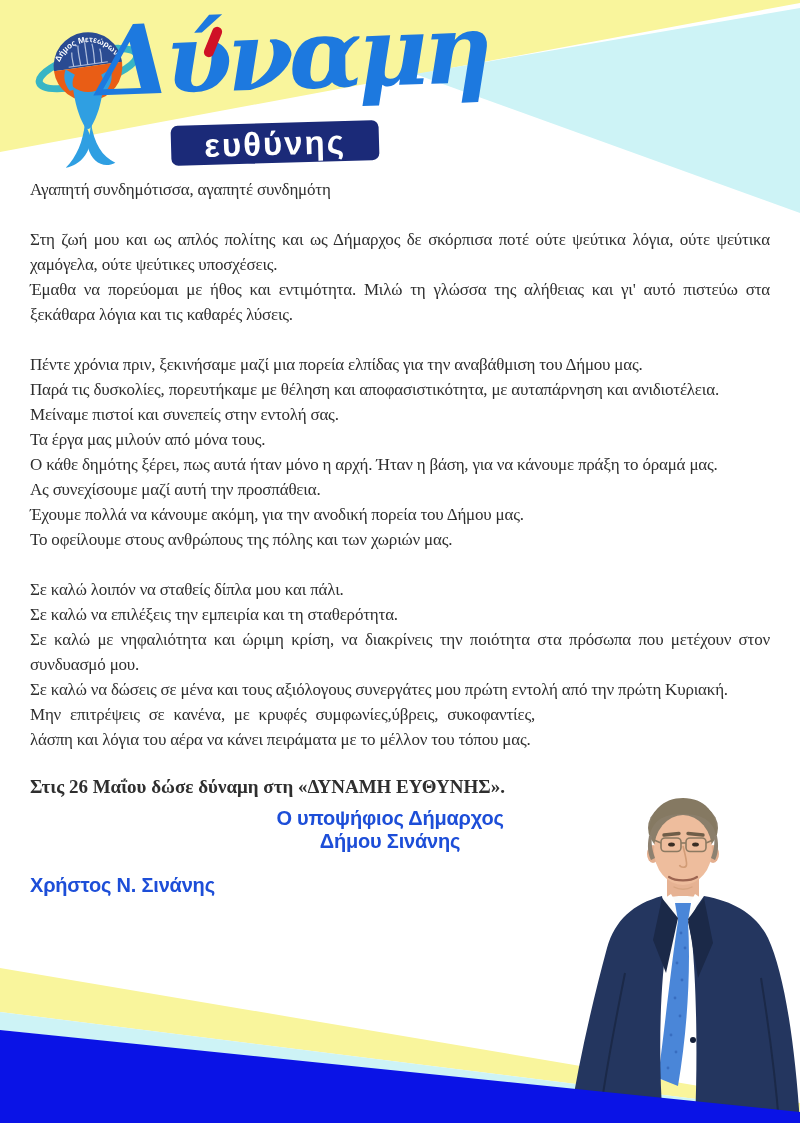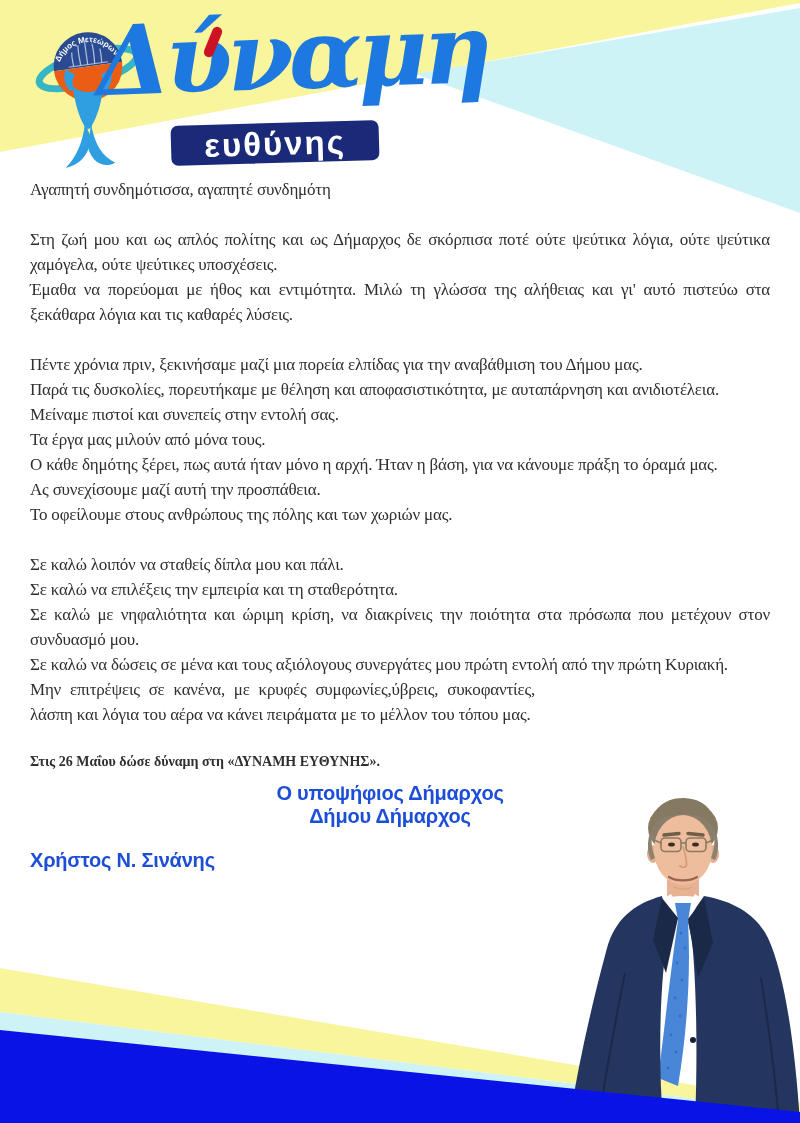--- a/index.html
+++ b/index.html
@@ -38,21 +38,21 @@
   
   .letter{
     position:absolute;left:30px;top:177px;width:740px;z-index:2;
     font-size:17px;line-height:25px;color:#2f2f2f;letter-spacing:-0.2px;
   }
   .letter p{margin:0;text-align:justify;}
   .letter p.gap{margin-top:25px;}
   .letter .greeting{text-align:left;}
   .narrow{width:505px;}
   .cta{
-    margin-top:22px !important;font-weight:bold;font-size:14px;
+    margin-top:22px !important;font-weight:bold;font-size:19px;
     letter-spacing:0;text-align:left !important;width:560px;
   }
   .signature{
     margin-top:8px;width:720px;text-align:center;
     font-family:"Liberation Sans", sans-serif;font-weight:bold;color:#1d4ed8;
   }
   .signature .role{font-size:20px;line-height:23px;margin:0;text-align:center;}
   .signature .name{font-size:20px;line-height:24px;margin:20px 0 0 0;text-align:left;}
   
   .photo{position:absolute;left:565px;top:788px;width:235px;height:335px;z-index:4;}
@@ -106,30 +106,31 @@
   <div class="letter">
     <p class="greeting">Αγαπητή συνδημότισσα, αγαπητέ συνδημότη</p>
     <p class="gap">Στη ζωή μου και ως απλός πολίτης και ως Δήμαρχος δε σκόρπισα ποτέ ούτε ψεύτικα λόγια, ούτε ψεύτικα χαμόγελα, ούτε ψεύτικες υποσχέσεις.</p>
     <p>Έμαθα να πορεύομαι με ήθος και εντιμότητα. Μιλώ τη γλώσσα της αλήθειας και γι' αυτό πιστεύω στα ξεκάθαρα λόγια και τις καθαρές λύσεις.</p>
     <p class="gap">Πέντε χρόνια πριν, ξεκινήσαμε μαζί μια πορεία ελπίδας για την αναβάθμιση του Δήμου μας.</p>
     <p>Παρά τις δυσκολίες, πορευτήκαμε με θέληση και αποφασιστικότητα, με αυταπάρνηση και ανιδιοτέλεια.</p>
     <p>Μείναμε πιστοί και συνεπείς στην εντολή σας.</p>
     <p>Τα έργα μας μιλούν από μόνα τους.</p>
     <p>Ο κάθε δημότης ξέρει, πως αυτά ήταν μόνο η αρχή. Ήταν η βάση, για να κάνουμε πράξη το όραμά μας.</p>
     <p>Ας συνεχίσουμε μαζί αυτή την προσπάθεια.</p>
+    <p>Έχουμε πολλά να κάνουμε ακόμη, για την ανοδική πορεία του Δήμου μας.</p>
     <p>Το οφείλουμε στους ανθρώπους της πόλης και των χωριών μας.</p>
     <p class="gap">Σε καλώ λοιπόν να σταθείς δίπλα μου και πάλι.</p>
     <p>Σε καλώ να επιλέξεις την εμπειρία και τη σταθερότητα.</p>
     <p>Σε καλώ με νηφαλιότητα και ώριμη κρίση, να διακρίνεις την ποιότητα στα πρόσωπα που μετέχουν στον συνδυασμό μου.</p>
     <p>Σε καλώ να δώσεις σε μένα και τους αξιόλογους συνεργάτες μου πρώτη εντολή από την πρώτη Κυριακή.</p>
     <p class="narrow">Μην επιτρέψεις σε κανένα, με κρυφές συμφωνίες,ύβρεις, συκοφαντίες, λάσπη και λόγια του αέρα να κάνει πειράματα με το μέλλον του τόπου μας.</p>
     <p class="cta">Στις 26 Μαΐου δώσε δύναμη στη «ΔΥΝΑΜΗ ΕΥΘΥΝΗΣ».</p>
     <div class="signature">
       <p class="role">Ο υποψήφιος Δήμαρχος</p>
-      <p class="role">Δήμου Δήμαρχος</p>
+      <p class="role">Δήμου Σινάνης</p>
       <p class="name">Χρήστος Ν. Σινάνης</p>
     </div>
   </div>
 
   <svg class="photo" viewBox="0 0 235 335">
 
     <ellipse cx="118" cy="40" rx="35" ry="28" fill="#8a7e6a"></ellipse>
 
     <ellipse cx="88" cy="66" rx="6" ry="9" fill="#e4af8f"></ellipse>
     <ellipse cx="148" cy="66" rx="6" ry="9" fill="#e4af8f"></ellipse>

